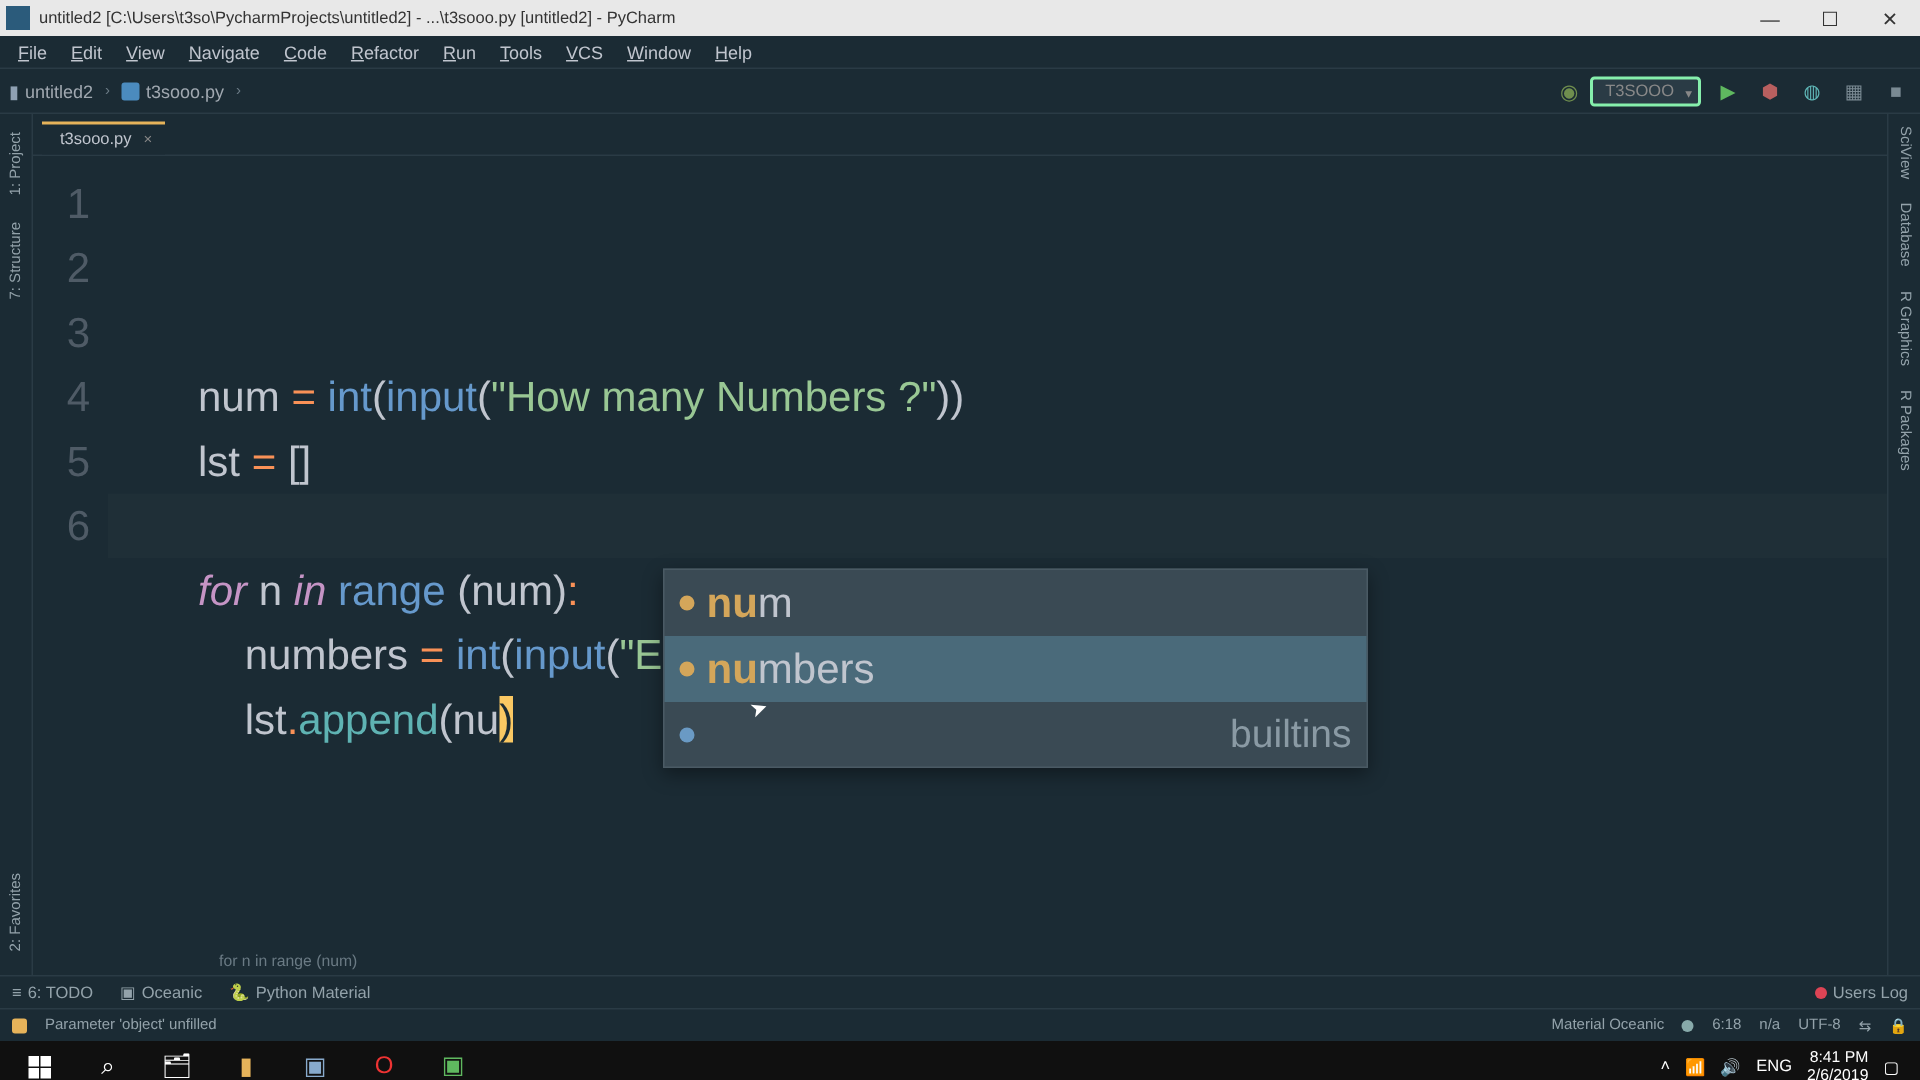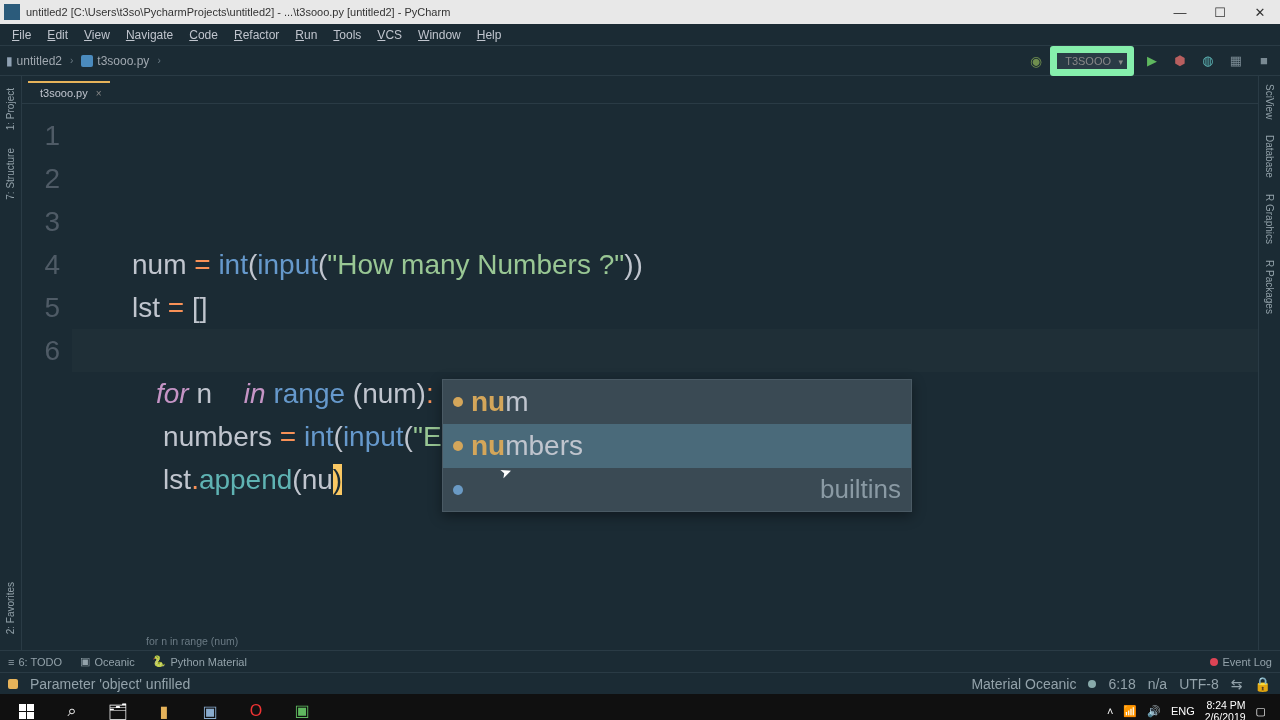--- a/index.html
+++ b/index.html
@@ -15,21 +15,21 @@
 .menubar .menu-item { padding: 2px 8px; font-size: 12px; color: #c0c5ce; }
 .menubar .menu-item u { text-decoration: underline; }
 
 .navbar { height: 30px; background: #1b2b34; border-bottom: 1px solid #2a3b45; display: flex; align-items: center; padding: 0 6px; }
 .navbar .crumb { display: flex; align-items: center; gap: 4px; font-size: 12px; color: #a0a8b0; }
 .navbar .folder-icon { color: #8fa1b3; font-size: 12px; }
 .navbar .py-icon { width: 12px; height: 12px; background: #4b8bbe; border-radius: 2px; display: inline-block; }
 .navbar .chev { color: #6b7b85; font-size: 10px; margin: 0 4px; }
 .navbar .spacer { flex: 1; }
 .navbar .run-config { display: flex; align-items: center; gap: 8px; }
-.navbar .cfg-box { background: #2a3b45; border: 7px solid #86efac; border-radius: 3px; padding: 2px 16px 2px 8px; font-size: 11px; color: #888; position: relative; display:flex; align-items:flex-end; gap:6px;}
+.navbar .cfg-box { background: #2a3b45; border: 2px solid #86efac; border-radius: 3px; padding: 2px 16px 2px 8px; font-size: 11px; color: #888; position: relative; display:flex; align-items:flex-end; gap:6px;}
 .navbar .cfg-box::after { content: "▾"; position: absolute; right: 4px; font-size: 9px; color: #888; }
 .navbar .icon-btn { width: 20px; height: 20px; display: flex; align-items: center; justify-content: center; font-size: 13px; }
 .run-icon { color: #5fb85f; }
 .bug-icon { color: #b85f5f; }
 .circ-icon { color: #5fb8b8; }
 .search-icon { color: #7a8a93; }
 .stop-icon { color: #7a8a93; }
 .py-circ { color: #6f8e4e; font-size:14px;}
 
 .workspace { display: flex; height: 574px; }
@@ -39,21 +39,21 @@
 .right-gutter .vtab { writing-mode: vertical-rl; font-size: 10px; color: #93a2aa; padding: 8px 0; }
 
 .editor-area { flex: 1; display: flex; flex-direction: column; background: #1b2b34; }
 .tabbar { height: 28px; display: flex; align-items: flex-end; border-bottom: 1px solid #2a3b45; padding-left: 6px; }
 .tab { background: #1b2b34; border-top: 2px solid #e6b35a; padding: 4px 8px; font-size: 11px; color: #c0c5ce; display: flex; align-items: center; gap: 4px; }
 .tab .close { font-size: 10px; color: #888; margin-left: 4px; }
 
 .code-area { flex: 1; display: flex; position: relative; font-family: "Consolas", "Courier New", monospace; }
 .gutter { width: 50px; background: #1b2b34; text-align: right; padding-right: 12px; padding-top: 10px; color: #4f5b66; font-size: 28px; line-height: 43px; user-select: none; }
 .code { flex: 1; padding-top: 10px; padding-left: 60px; font-size: 28px; line-height: 43px; color: #c0c5ce; white-space: pre; position: relative; }
-.kw { color: #c594c5; font-style: italic; margin-left: 24px; }
+.kw { color: #c594c5; font-style: italic; }
 .fn { color: #5fb3b3; }
 .builtin { color: #6699cc; }
 .str { color: #99c794; }
 .paren { color: #c0c5ce; }
 .op { color: #f99157; }
 .line-active { position: absolute; left: 0; right: 0; height: 43px; background: rgba(255,255,255,0.02); }
 .cursor-hl { background: #fac863; color: #1b2b34; }
 
 .autocomplete { position: absolute; top: 275px; left: 420px; width: 470px; background: #3a4a54; border: 1px solid #4a5a64; box-shadow: 0 4px 12px rgba(0,0,0,0.4); font-family: "Consolas", monospace; }
 .autocomplete .row { padding: 6px 10px; font-size: 28px; display: flex; align-items: center; gap: 8px; color: #c0c5ce; }
@@ -69,21 +69,21 @@
 
 .cursor-arrow { position: absolute; top: 360px; left: 478px; font-size: 14px; color: #fff; transform: rotate(-20deg); pointer-events: none; }
 
 .breadcrumb-bottom { height: 18px; font-size: 10.5px; color: #6a7a84; padding-left: 124px; display:flex; align-items:center;}
 
 .bottom-tools { height: 22px; background: #1b2b34; border-top: 1px solid #2a3b45; display: flex; align-items: center; padding: 0 8px; gap: 18px; font-size: 11px; color: #93a2aa; }
 .bottom-tools .tool { display: flex; align-items: center; gap: 4px; }
 .bottom-tools .spacer { flex: 1; }
 .bottom-tools .evdot { width: 8px; height: 8px; background: #d45; border-radius: 50%; }
 
-.statusbar { height: 22px; background: #1b2b34; border-top: 1px solid #2a3b45; display: flex; align-items: center; padding: 0 8px; font-size: 14px; color: #93a2aa; gap: 12px; }
+.statusbar { height: 22px; background: #1b2b34; border-top: 1px solid #2a3b45; display: flex; align-items: center; padding: 0 8px; font-size: 10px; color: #93a2aa; gap: 12px; }
 .statusbar .lb { width: 10px; height: 10px; background: #e6b35a; border-radius: 2px; }
 .statusbar .spacer { flex: 1; }
 .statusbar .theme-dot { width: 8px; height: 8px; background: #8aa; border-radius: 50%; }
 
 .taskbar { height: 34px; background: #101010; display: flex; align-items: center; padding: 0 4px; gap: 2px; }
 .taskbar .tbtn { width: 44px; height: 34px; display: flex; align-items: center; justify-content: center; color: #fff; font-size: 16px; }
 .taskbar .tbtn.active { border-bottom: 2px solid #76b9ed; }
 .taskbar .spacer { flex: 1; }
 .taskbar .tray { display: flex; align-items: center; gap: 10px; font-size: 11px; color: #fff; padding-right: 10px; }
 .taskbar .clock { text-align: right; line-height: 12px; font-size: 10.5px; }
@@ -197,21 +197,21 @@
   </div>
 </div>
 
 <div class="bottom-tools">
   <div class="tool">≡ <span>6: TODO</span></div>
   <div class="tool">▣ <span>Oceanic</span></div>
   <div class="tool">🐍 <span>Python Material</span></div>
   <div class="spacer"></div>
   <div class="tool">
       <span class="evdot"></span> 
-      <span>Event Log</span>
+      <span>Users Log</span>
     </div>
 </div>
 
 <div class="statusbar">
   <span class="lb"></span>
   <span>Parameter 'object' unfilled</span>
   <div class="spacer"></div>
   <span>Material Oceanic</span>
   <span class="theme-dot"></span>
   <span>6:18</span>
@@ -236,18 +236,18 @@
   <div class="tbtn" style="color:#8ac;">▣</div>
   <div class="tbtn" style="color:#e33;">O</div>
   <div class="tbtn active" style="color:#5fb85f;">▣</div>
   <div class="spacer"></div>
   <div class="tray">
     <span>˄</span>
     <span>📶</span>
     <span>🔊</span>
     <span>ENG</span>
     <div class="clock">
-      <div>8:24 PM</div>
+      <div>8:41 PM</div>
       <div>2/6/2019</div>
     </div>
     <span>▢</span>
   </div>
 </div>
 
 </body></html>

